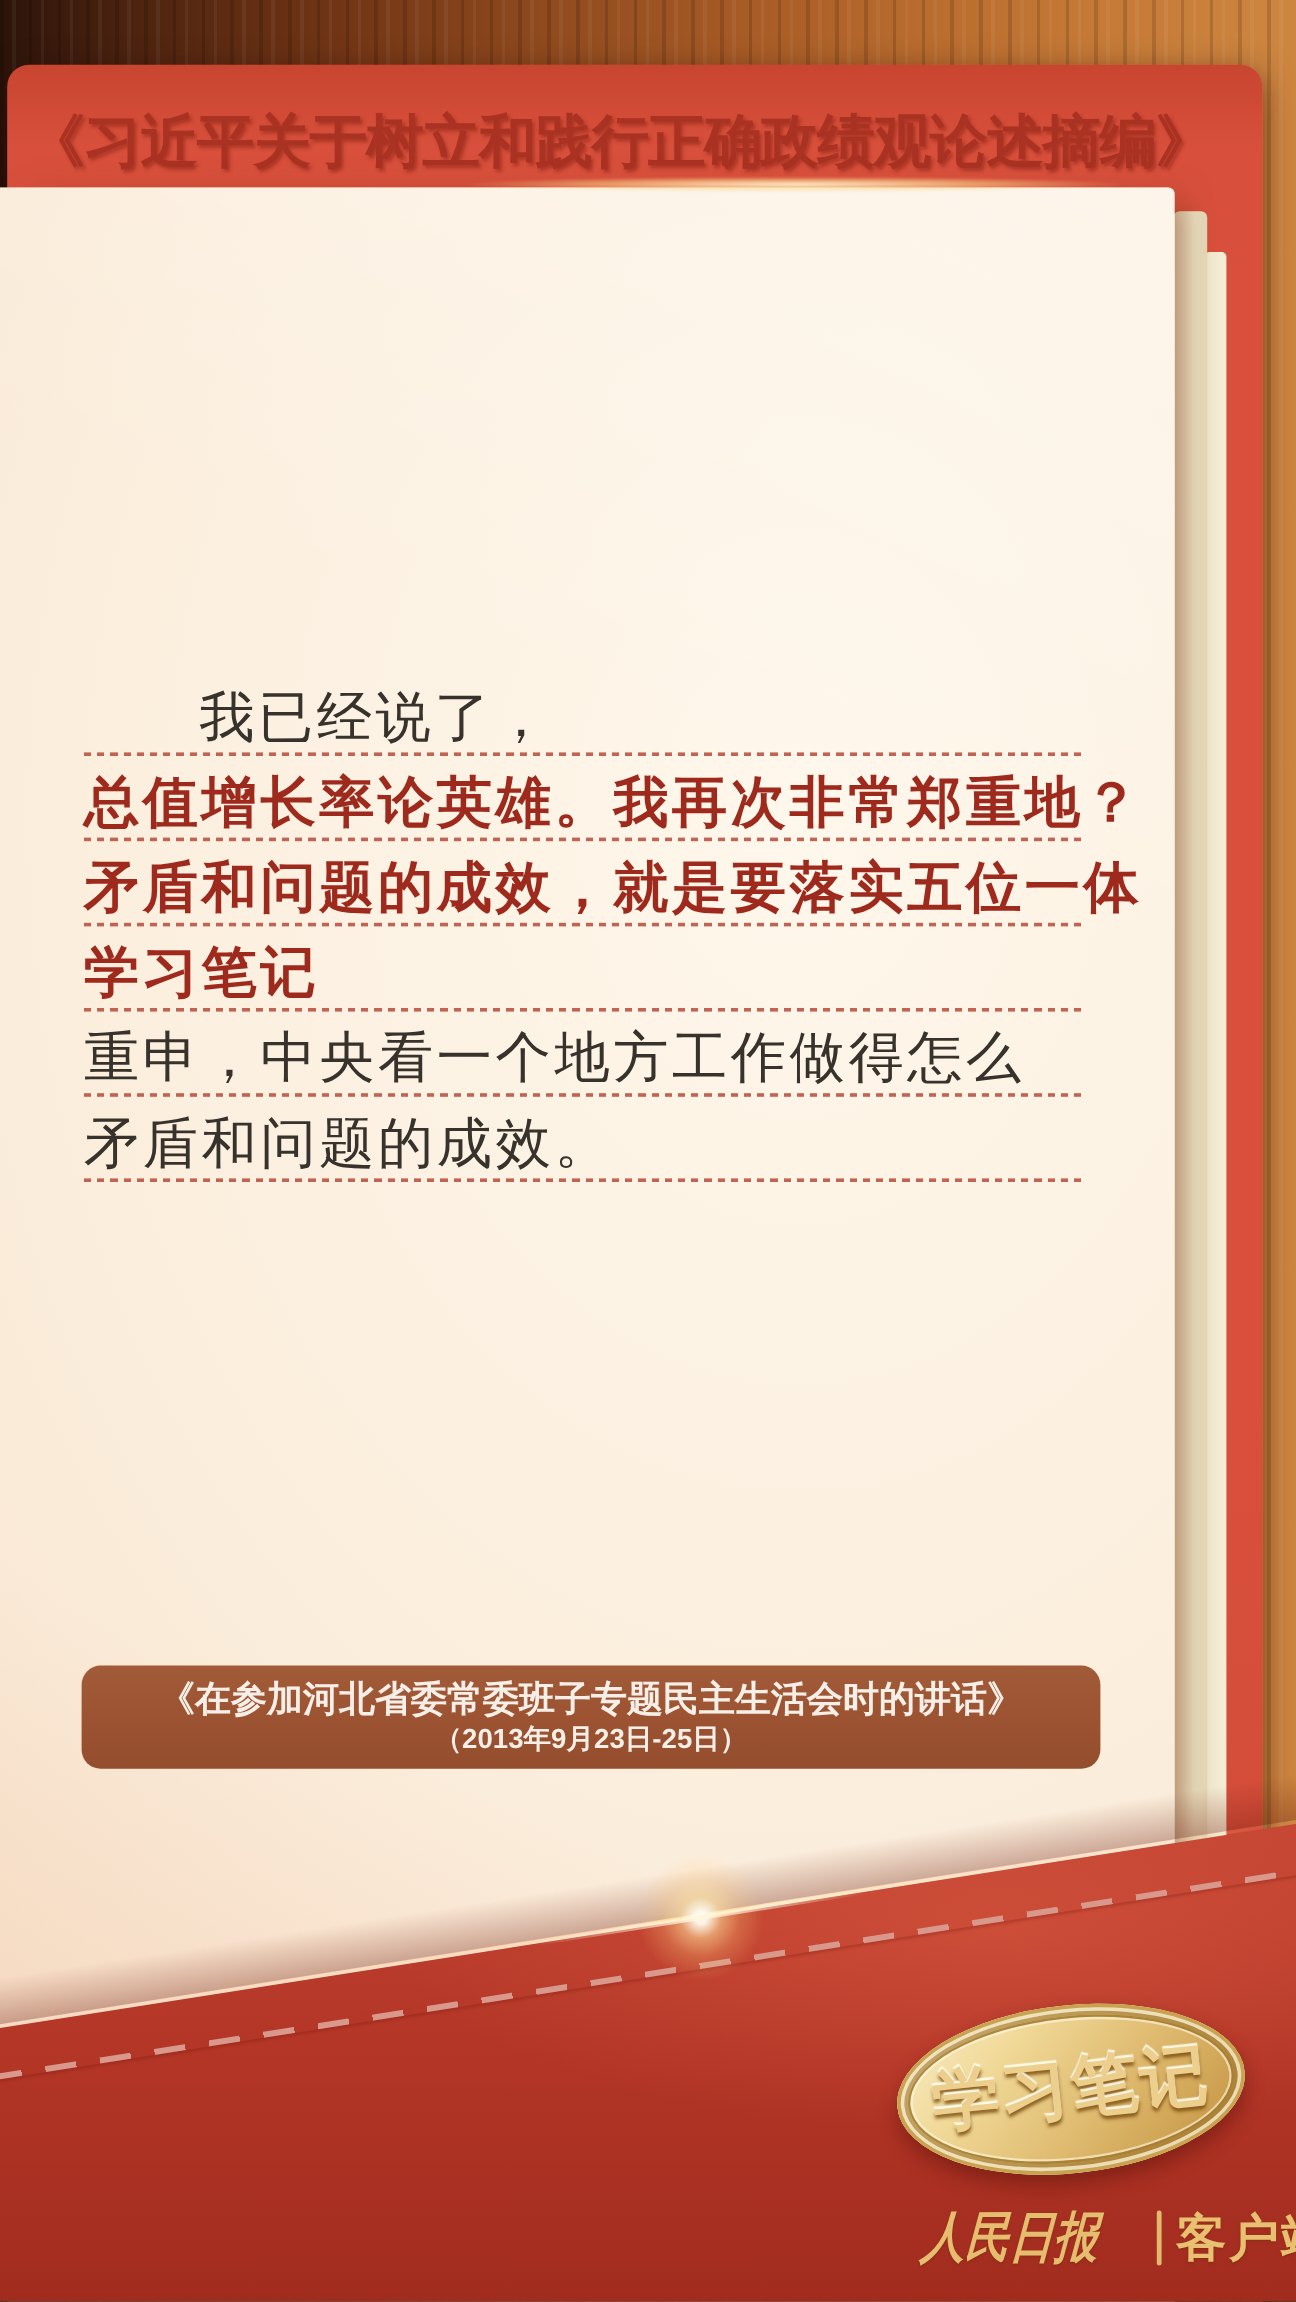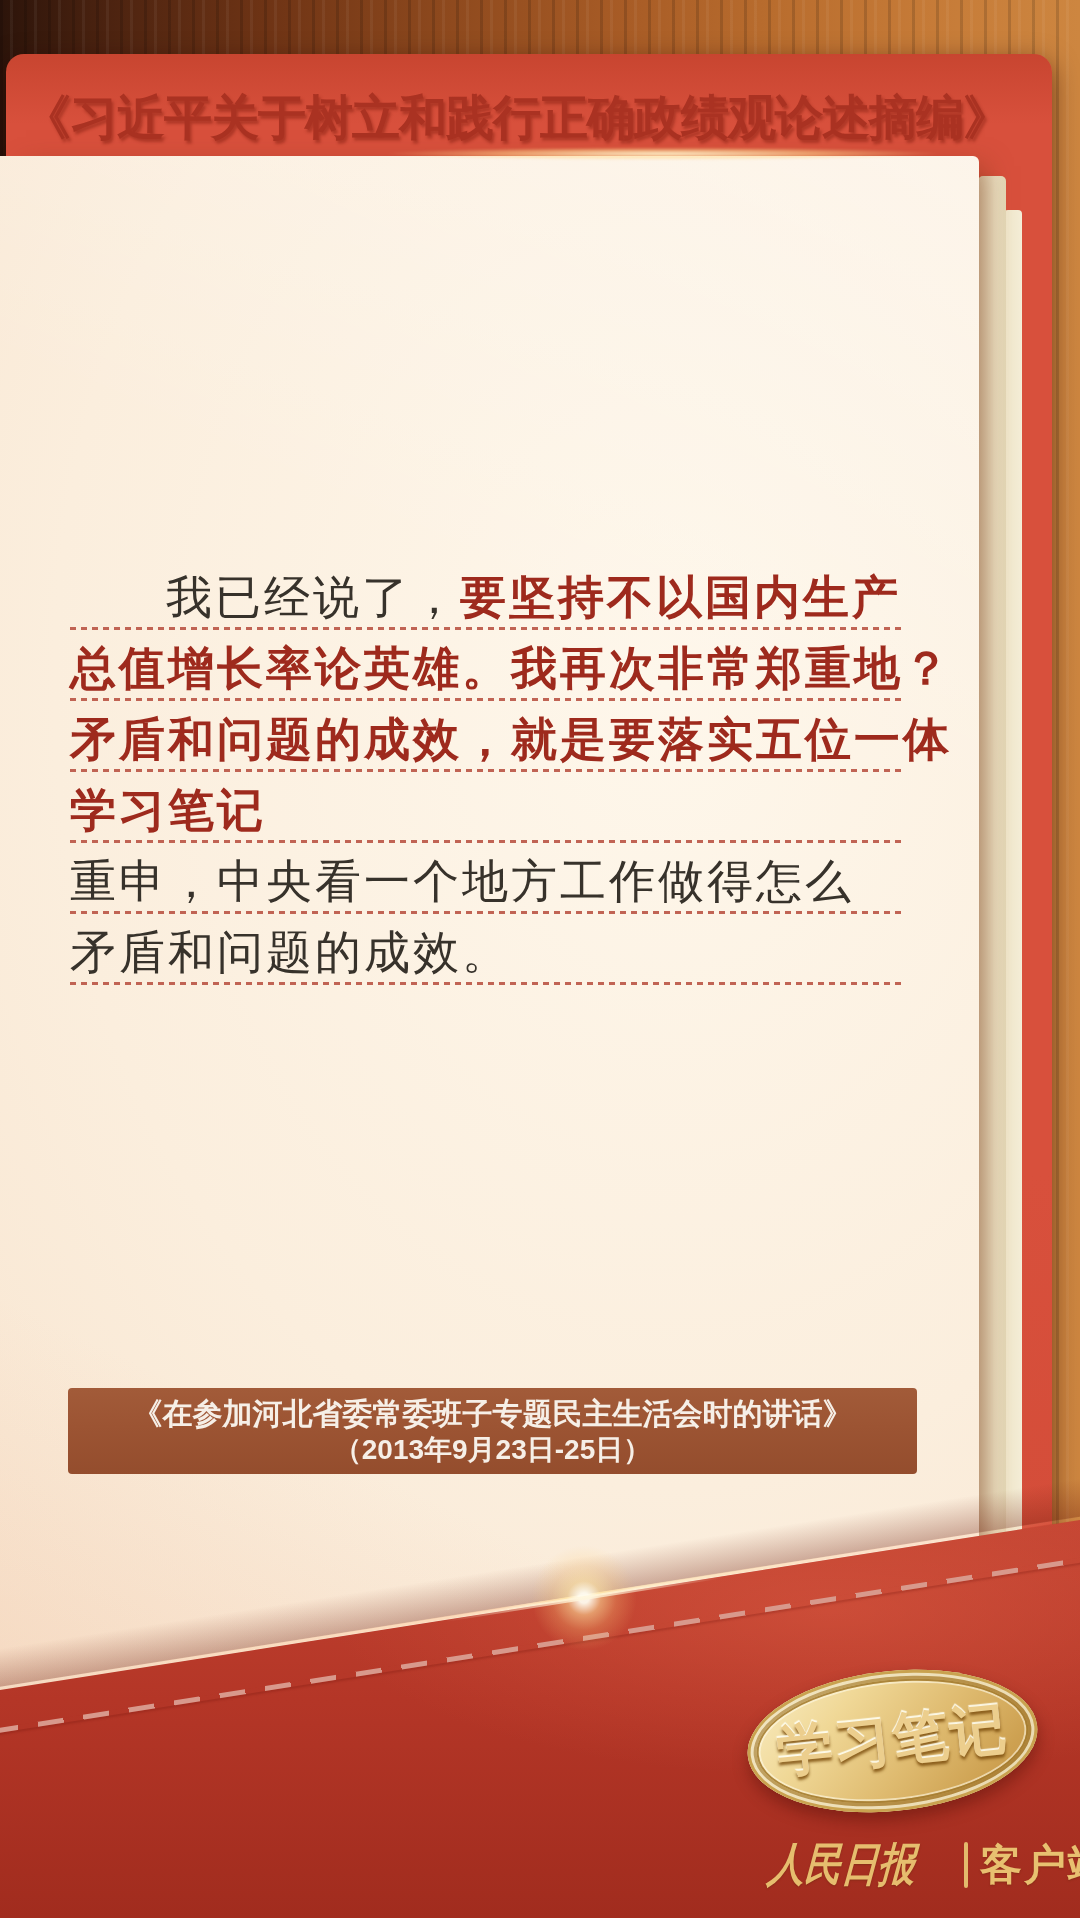--- a/index.html
+++ b/index.html
@@ -74,28 +74,28 @@
     content:""; position:absolute; left:0; right:0; bottom:0; height:3px;
     background-image:repeating-linear-gradient(90deg,
       rgba(186,84,68,.9) 0 6px, rgba(0,0,0,0) 6px 11px);
   }
   .text-line.indent{ padding-left:96px; }
   .seg-normal{ color:#37322b; font-weight:normal; }
   .seg-em{ color:#9e2a1d; font-weight:bold; }
   
   .source-badge{
     position:absolute; left:68px; top:1388px; width:849px; height:86px;
-    border-radius:4px;
+    border-radius:16px;
     background:linear-gradient(180deg,#a25b39 0%,#9c5433 45%,#944d2d 100%);
     color:#f6efe7; text-align:center;
     display:flex; flex-direction:column; justify-content:center;
     font-weight:bold;
   }
   .source-line1{ font-size:30px; line-height:1.25; }
-  .source-line2{ font-size:28px; line-height:1.25; }
+  .source-line2{ font-size:23px; line-height:1.25; }
   
   .flap-shadow{
     position:absolute; left:-20px; top:1652px; width:1160px; height:38px;
     transform:rotate(-8.95deg); transform-origin:0 100%;
     background:linear-gradient(180deg, rgba(110,28,12,0) 0%, rgba(110,28,12,.32) 100%);
   }
   .flap{
     position:absolute; inset:0;
     clip-path:polygon(0px 1690px, 1080px 1520px, 1080px 1918px, 0px 1918px);
     background:
@@ -179,21 +179,20 @@
 
   <div class="sheet-back"></div>
   <div class="sheet-mid"></div>
 
   <div class="paper"></div>
   <div class="paper-glow"></div>
 
   <div class="quote" id="quote">
       <div class="text-line indent">
         <span class="seg-normal">我已经说了，</span>
-        <span class="seg-em">要坚持不以国内生产</span>
       </div>
       <div class="text-line">
         <span class="seg-em">总值增长率论英雄。我再次非常郑重地？</span>
       </div>
       <div class="text-line">
         <span class="seg-em">矛盾和问题的成效，就是要落实五位一体</span>
       </div>
       <div class="text-line">
         <span class="seg-em">学习笔记</span>
       </div>

